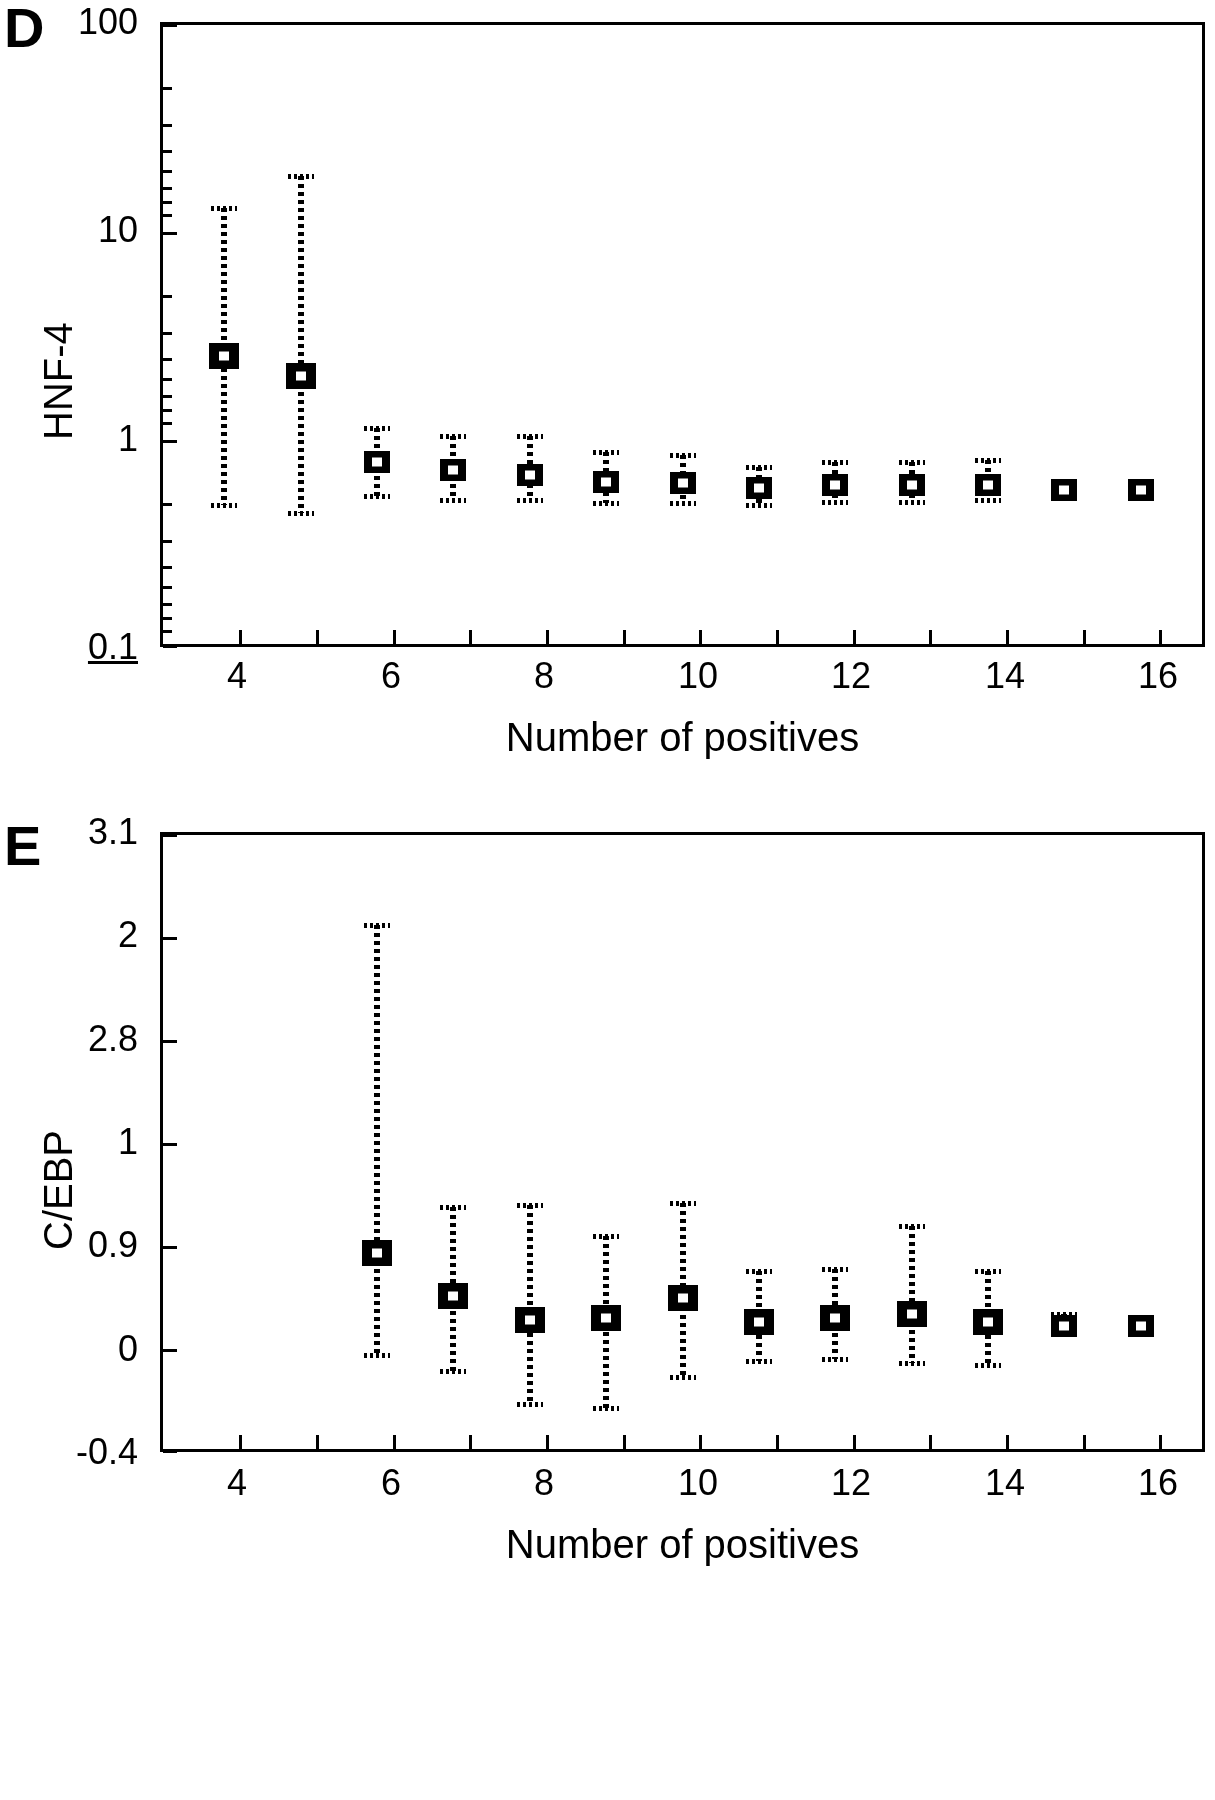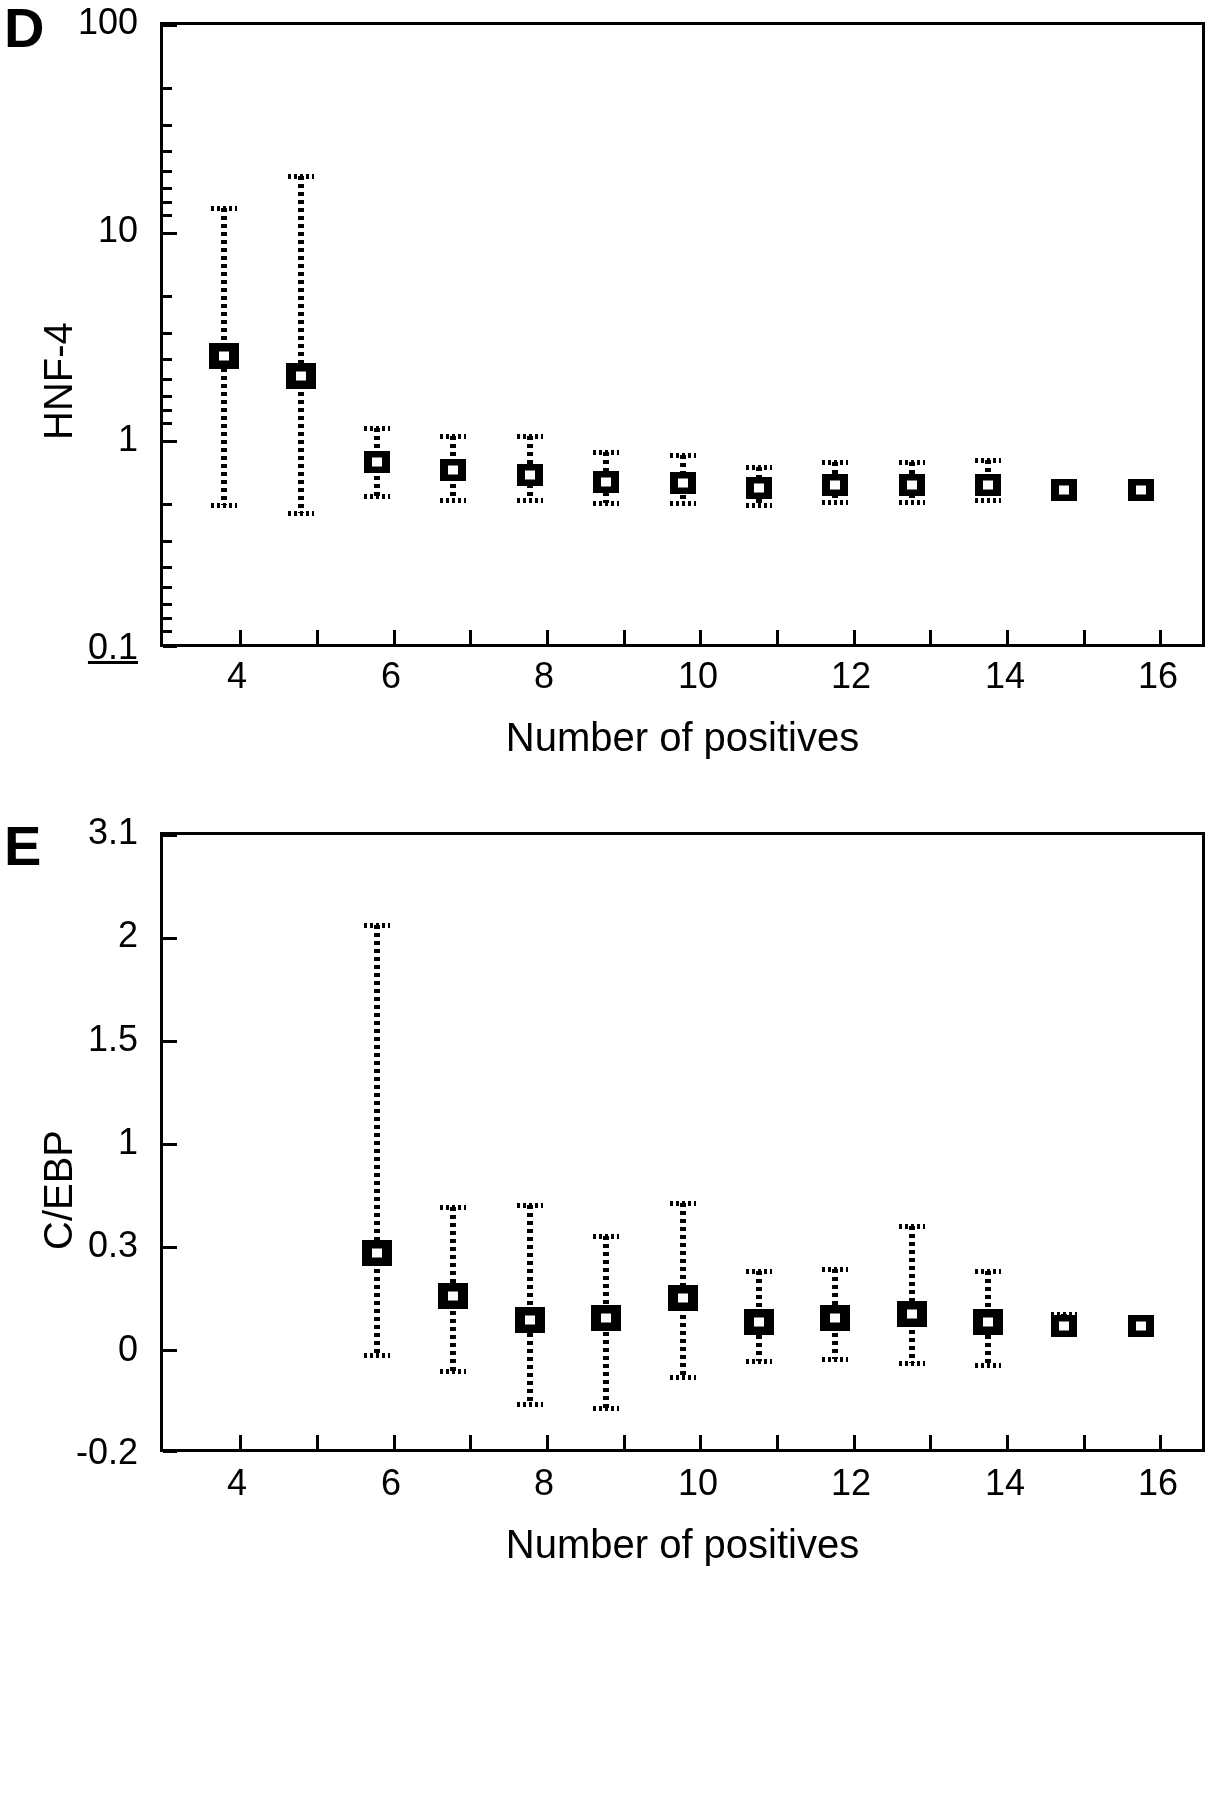--- a/index.html
+++ b/index.html
@@ -293,25 +293,25 @@
   <div class="axis-title-x">Number of positives</div>
   <div class="axis-title-y">HNF-4</div>
 </div>
 
 <div class="panel" id="panel-E">
   <div class="panel-letter">E</div>
 
   <div class="ytick-wrap">
     <div class="ytick-label" style="top:0px;">3.1</div>
     <div class="ytick-label" style="top:103px;">2</div>
-    <div class="ytick-label" style="top:207px;">1.5</div>
+    <div class="ytick-label" style="top:207px;">2.8</div>
     <div class="ytick-label" style="top:310px;">1</div>
-    <div class="ytick-label" style="top:413px;">0.3</div>
+    <div class="ytick-label" style="top:413px;">0.9</div>
     <div class="ytick-label" style="top:517px;">0</div>
-    <div class="ytick-label" style="top:620px;">-0.2</div>
+    <div class="ytick-label" style="top:620px;">-0.4</div>
   </div>
 
   <div class="plot-area" id="plotE">
     <div class="tick-mark ytick-mark" style="top:-1px;"></div>
     <div class="tick-mark ytick-mark" style="top:102px;"></div>
     <div class="tick-mark ytick-mark" style="top:205px;"></div>
     <div class="tick-mark ytick-mark" style="top:308px;"></div>
     <div class="tick-mark ytick-mark" style="top:411px;"></div>
     <div class="tick-mark ytick-mark" style="top:514px;"></div>
     <div class="tick-mark ytick-mark" style="top:615px;"></div>

